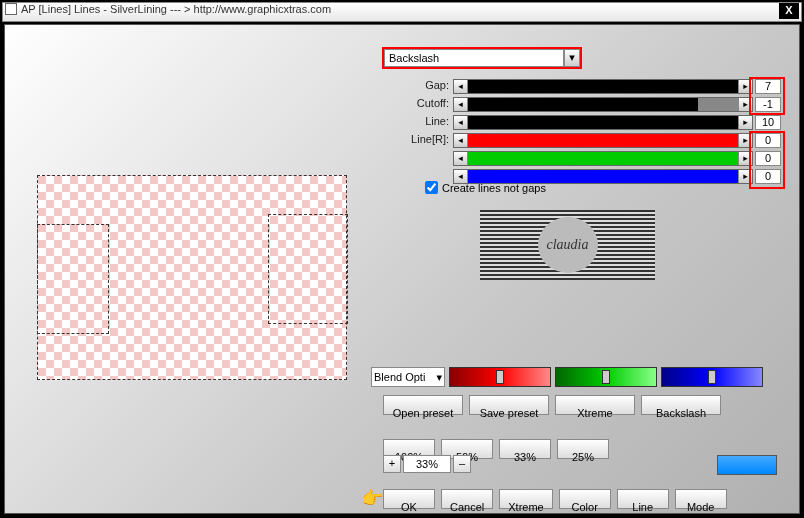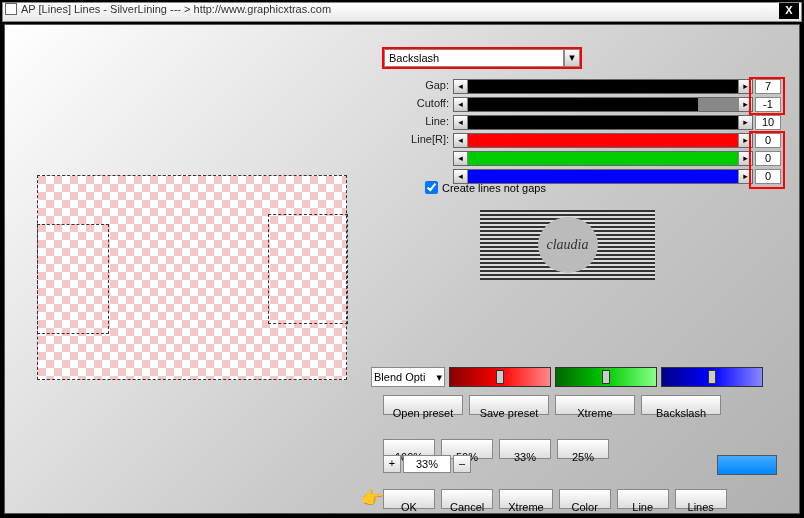--- a/index.html
+++ b/index.html
@@ -186,17 +186,17 @@
 
   <div class="swatch"></div>
 
   <div class="hand">👉</div>
   <div class="btnrow br4">
    <div class="btn">OK</div>
    <div class="btn">Cancel</div>
    <div class="btn">Xtreme</div>
    <div class="btn">Color</div>
    <div class="btn">Line</div>
-   <div class="btn">Lines</div>
+   <div class="btn">Mode</div>
   </div>
 
  </div>
 </div>
 
 </body></html>

